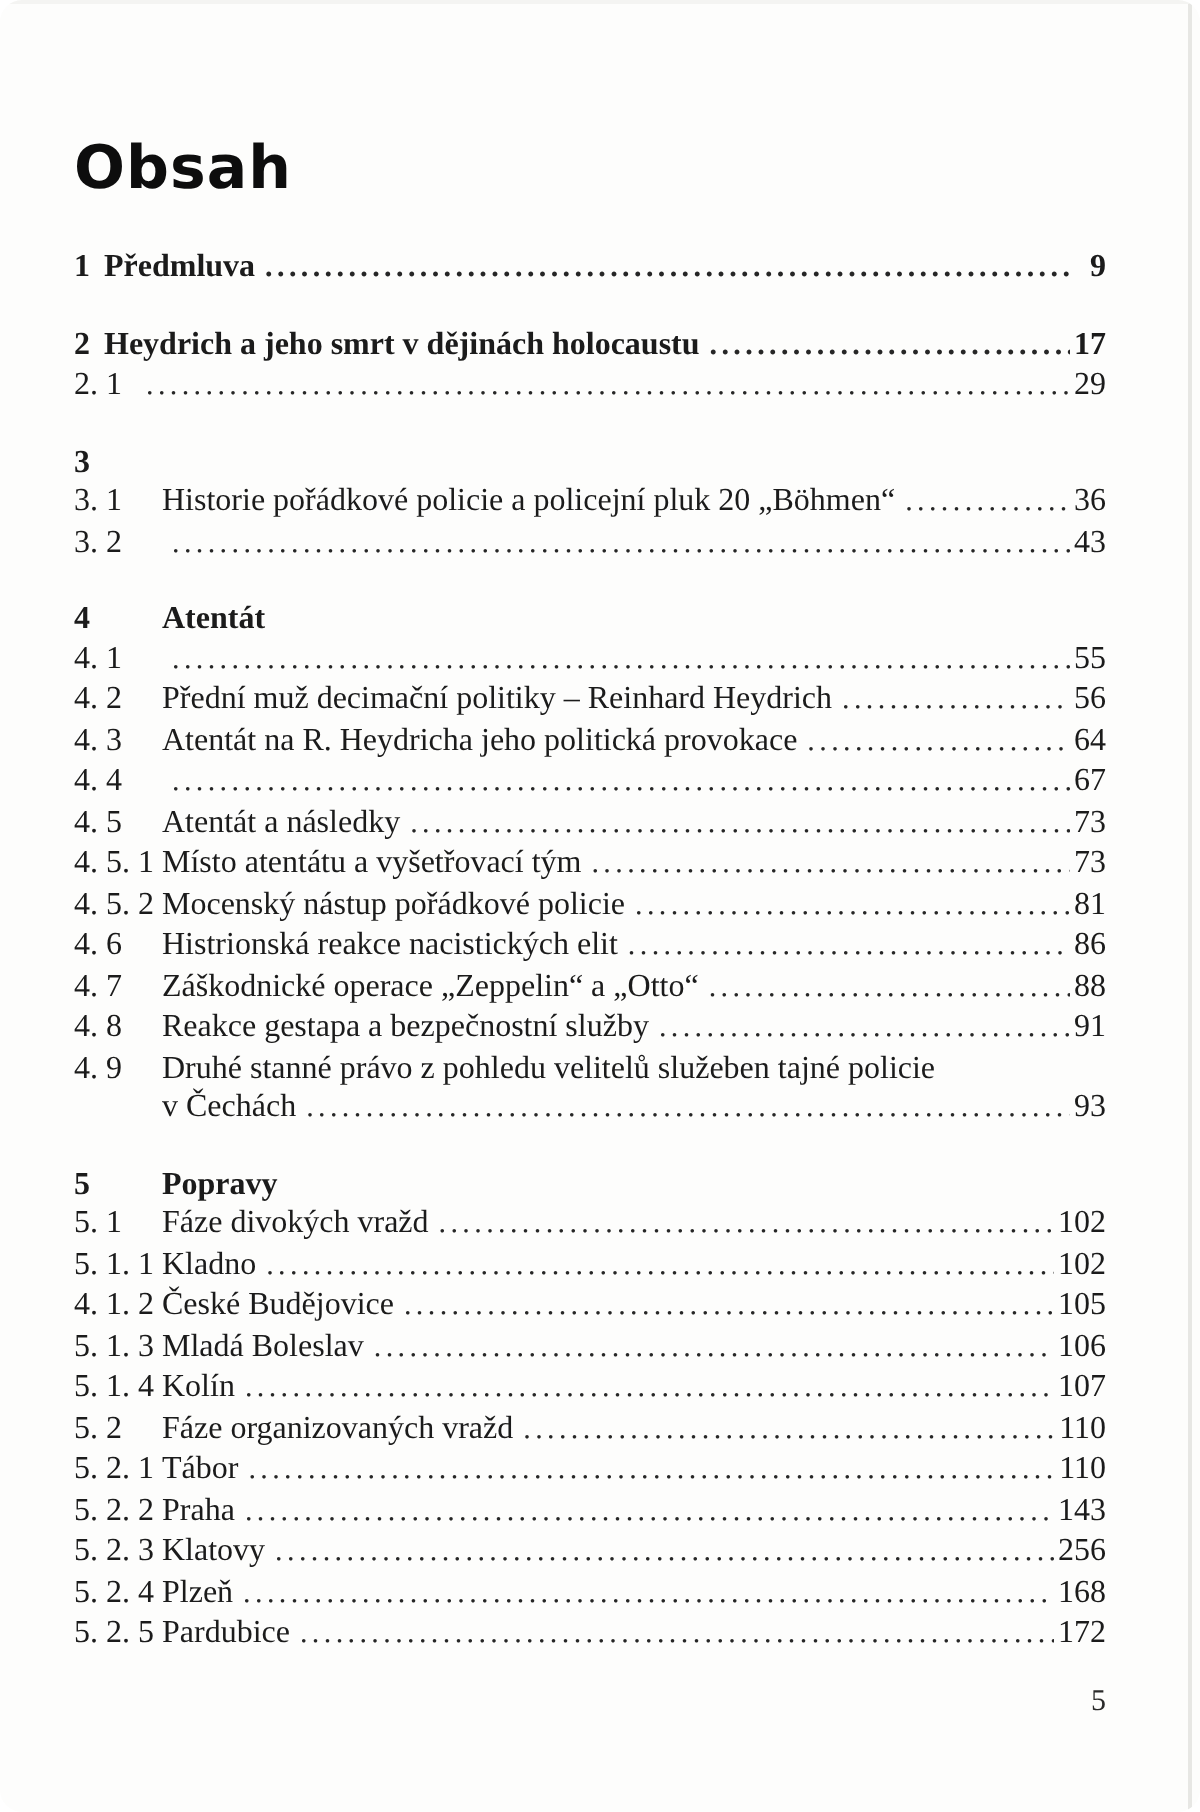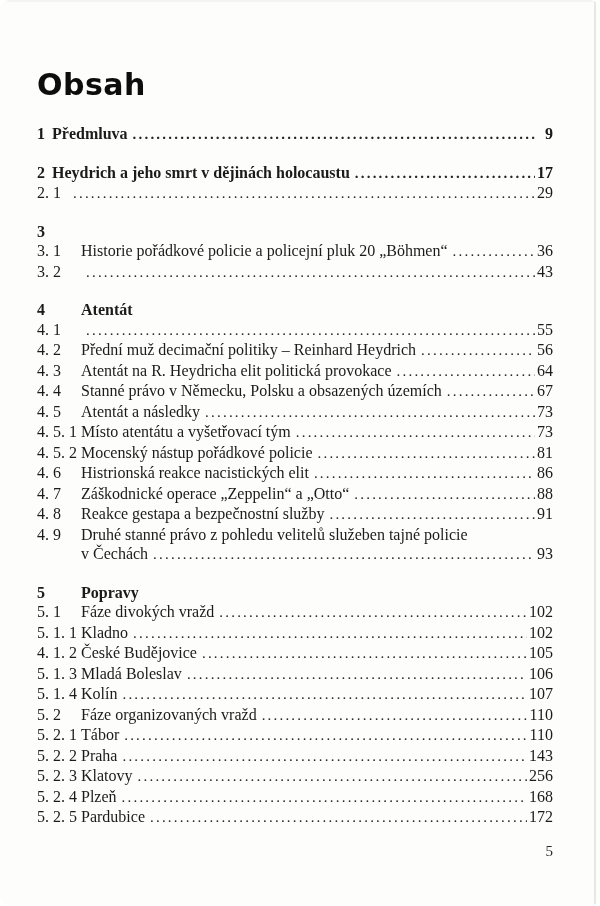--- a/index.html
+++ b/index.html
@@ -118,27 +118,26 @@
         <span class="pg">55</span>
       </div>
       <div class="row">
         <span class="num">4. 2</span>
         <span class="label">Přední muž decimační politiky – Reinhard Heydrich</span>
         <span class="leader">............................................................................................................................................................................................................................</span>
         <span class="pg">56</span>
       </div>
       <div class="row">
         <span class="num">4. 3</span>
-        <span class="label">Atentát na R. Heydricha elit politická provokace</span>
+        <span class="label">Atentát na R. Heydricha jeho politická provokace</span>
         <span class="leader">............................................................................................................................................................................................................................</span>
         <span class="pg">64</span>
       </div>
       <div class="row">
         <span class="num">4. 4</span>
-        <span class="label">Stanné právo v Německu, Polsku a obsazených územích</span>
         <span class="leader">............................................................................................................................................................................................................................</span>
         <span class="pg">67</span>
       </div>
       <div class="row">
         <span class="num">4. 5</span>
         <span class="label">Atentát a následky</span>
         <span class="leader">............................................................................................................................................................................................................................</span>
         <span class="pg">73</span>
       </div>
       <div class="row">

